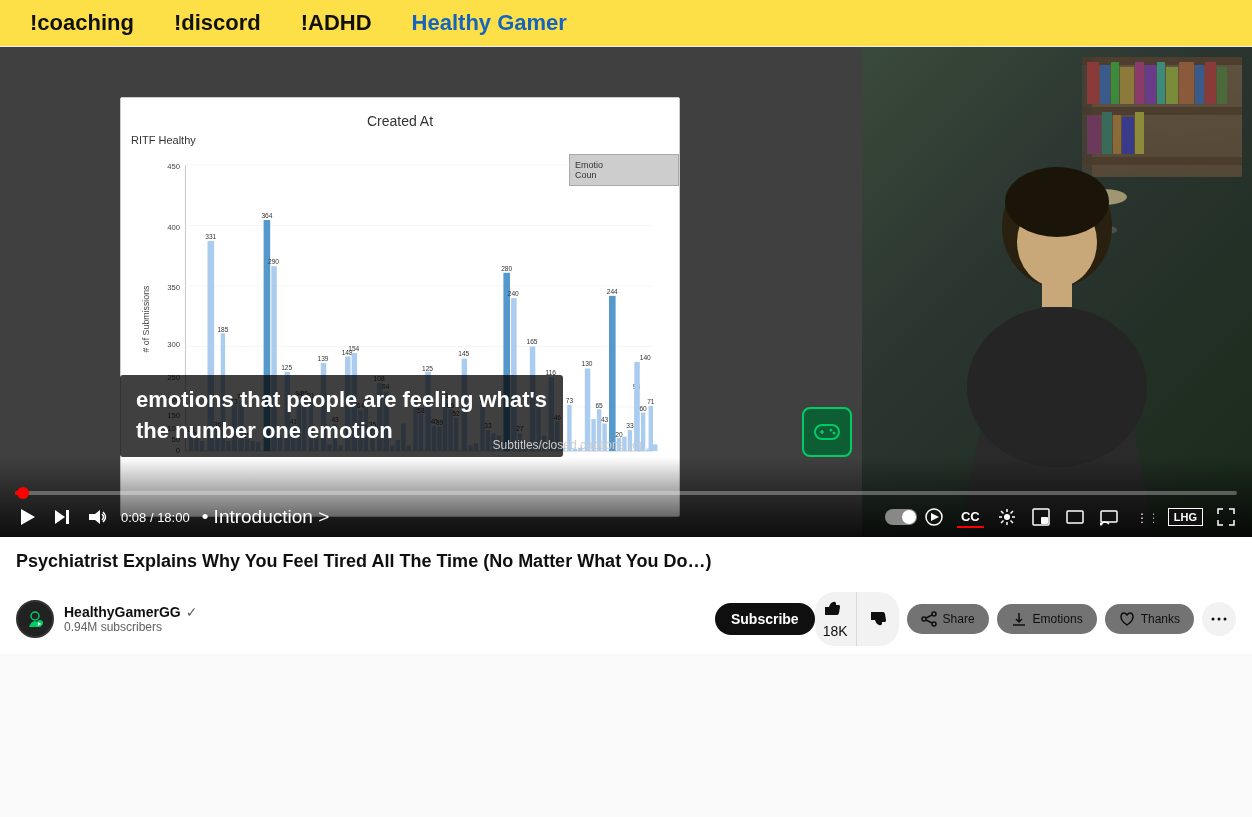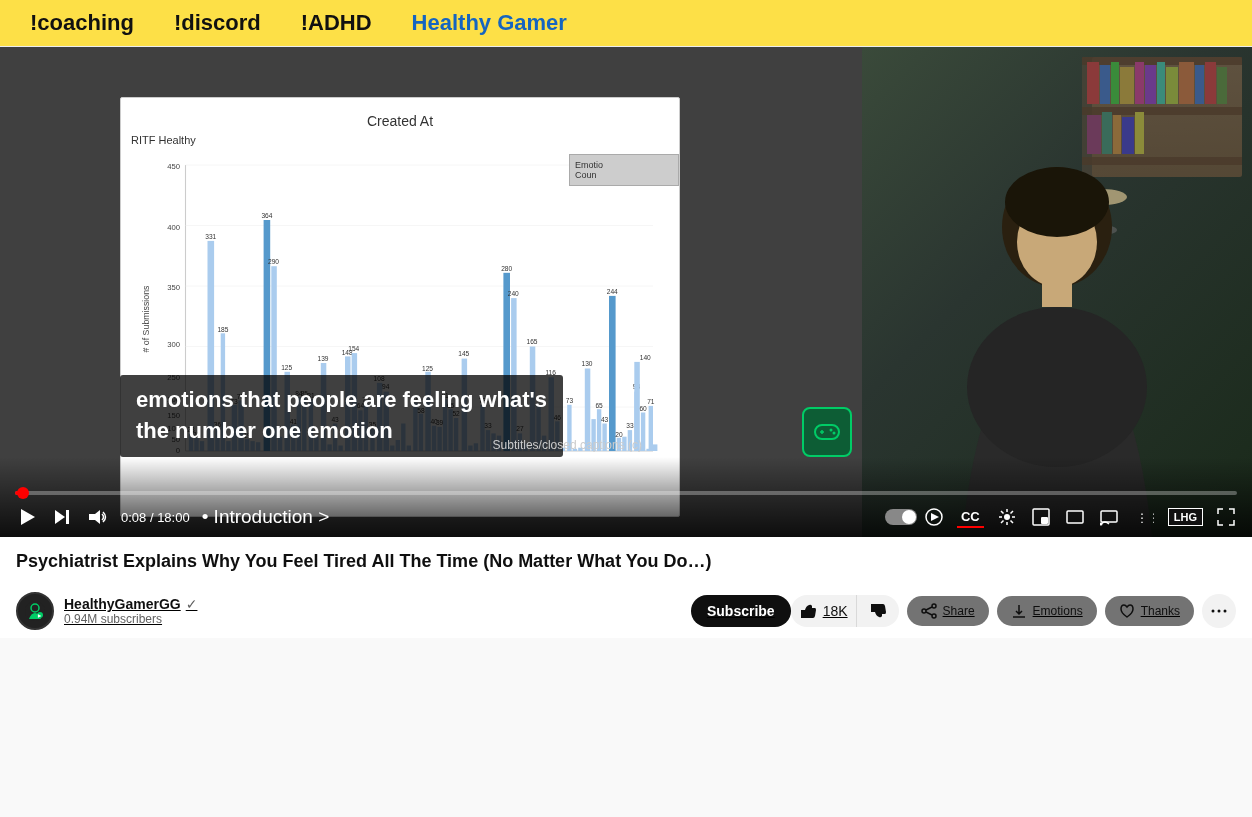--- a/index.html
+++ b/index.html
@@ -283,21 +283,20 @@
       font-size: 18px;
       font-weight: 600;
       color: #0f0f0f;
       margin-bottom: 20px;
     }
 
     .channel-row {
       display: flex;
       align-items: center;
       gap: 0;
-      text-decoration: underline;
     }
 
     .channel-avatar {
       width: 38px;
       height: 38px;
       border-radius: 50%;
       background: #222;
       display: flex;
       align-items: center;
       justify-content: center;
@@ -371,30 +370,31 @@
     .like-dislike-group {
       display: flex;
       align-items: center;
       background: #f2f2f2;
       border-radius: 20px;
       overflow: hidden;
     }
 
     .like-btn {
       display: flex;
-      align-items: center;
+      align-items: flex-start;
       gap: 6px;
       background: none;
       border: none;
       border-right: 1px solid #d9d9d9;
       padding: 7px 8px;
       font-size: 14px;
       cursor: pointer;
       color: #0f0f0f;
       font-weight: 500;
+      flex-direction: column;
     }
 
     .dislike-btn {
       display: flex;
       align-items: center;
       background: none;
       border: none;
       padding: 7px 12px;
       font-size: 14px;
       cursor: pointer;

